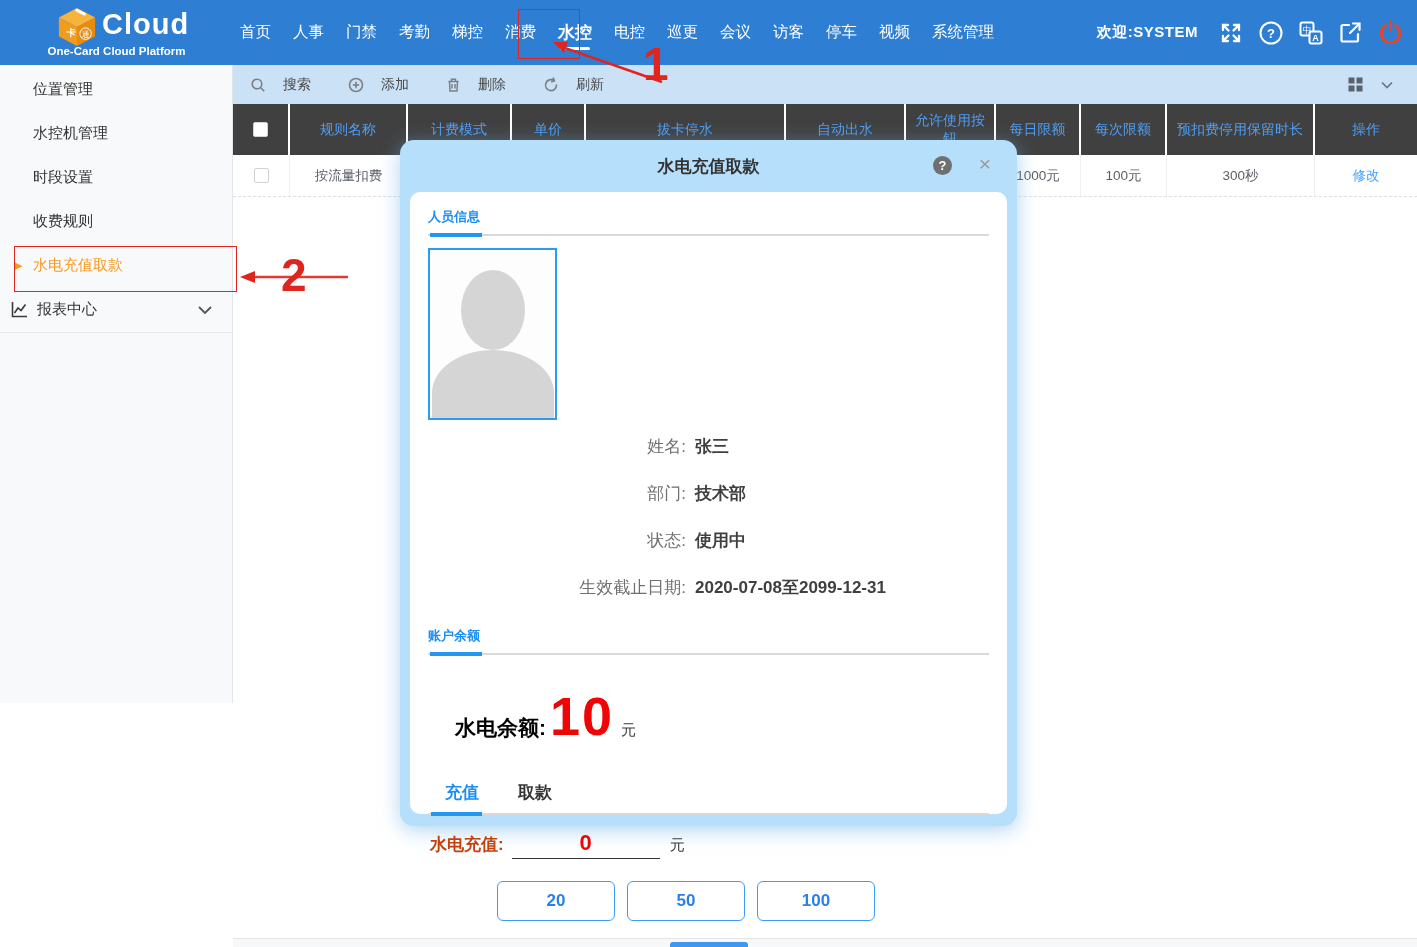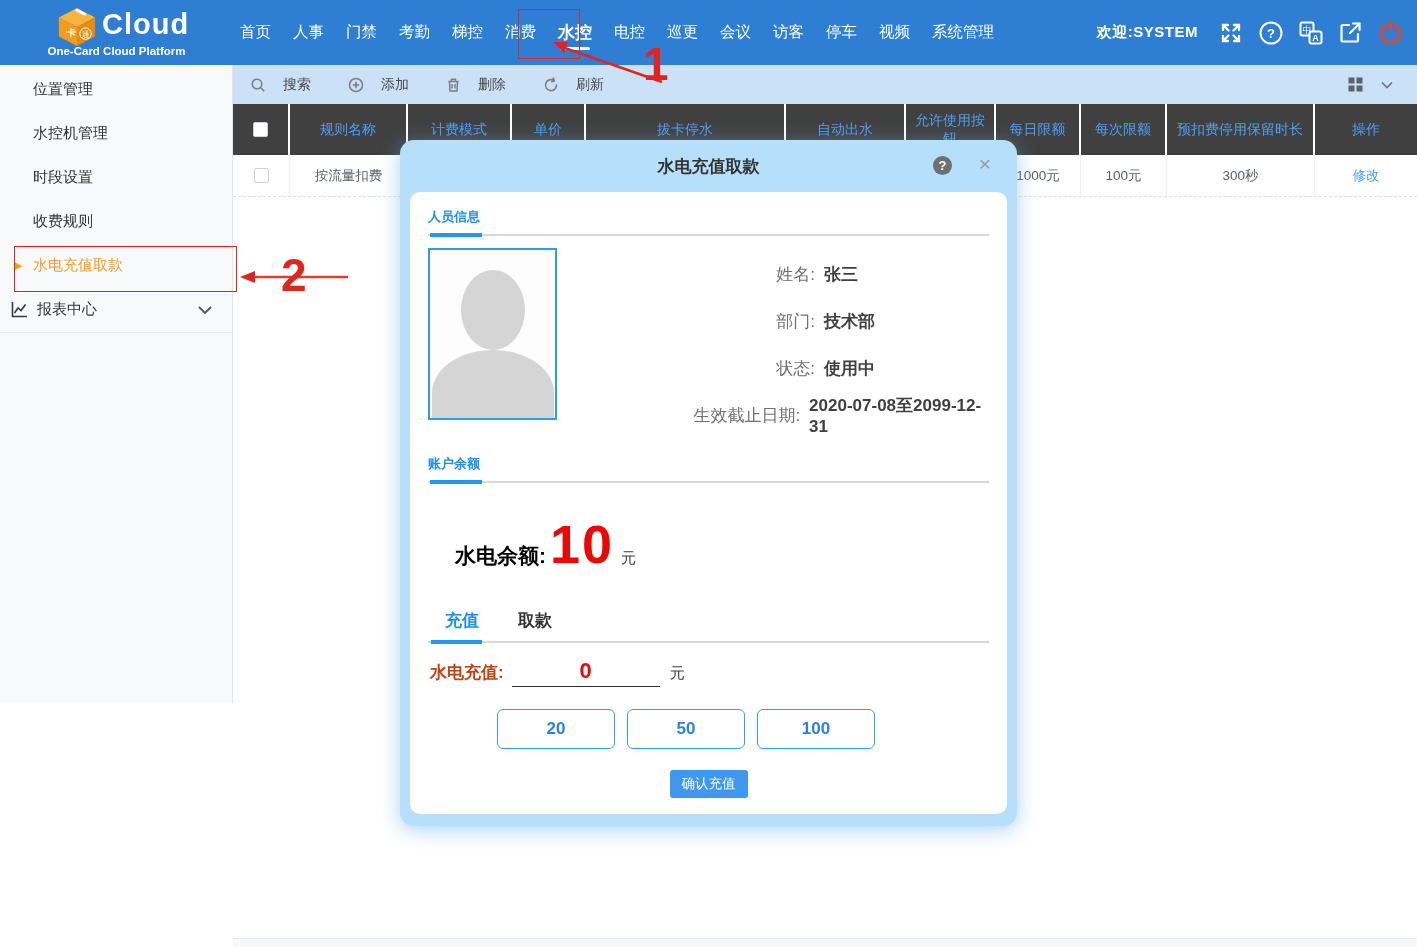--- a/index.html
+++ b/index.html
@@ -56,21 +56,21 @@
   .modal-header { height:52px; position:relative; display:flex; align-items:center; justify-content:center; }
   .modal-title { font-size:17px; font-weight:bold; color:#333; }
   .modal-help { position:absolute; right:55px; top:16px; width:19px; height:19px; border-radius:50%; background:#6f6f6f; color:#fff; font-size:13px; font-weight:bold; display:flex; align-items:center; justify-content:center; cursor:pointer; }
   .modal-close { position:absolute; right:16px; top:13px; font-size:21px; color:#9a9a9a; cursor:pointer; line-height:1; }
   .modal-body { background:#fff; border-radius:10px; height:622px; padding:16px 18px 0; position:relative; }
 
   .section-title { color:#1b8ef2; font-size:13px; font-weight:bold; }
   .section-line { margin-top:8px; height:2px; background:#d9d9d9; position:relative; }
   .section-line::before { content:""; position:absolute; left:2px; top:-1px; width:52px; height:4px; background:#2596f0; }
 
-  .person-row { display:flex; margin-top:12px; }
+  .person-row { display:flex; margin-top:12px;flex-direction:column; }
   .avatar { width:129px; height:172px; border:2px solid #2e9bf0; background:#fdfdfd; position:relative; overflow:hidden; flex:none; }
   .avatar::before { content:""; position:absolute; left:50%; transform:translateX(-50%); top:20px; width:64px; height:80px; border-radius:50%; background:#d5d5d5; }
   .avatar::after { content:""; position:absolute; left:50%; transform:translateX(-50%); bottom:-18px; width:122px; height:86px; border-radius:50% 50% 0 0; background:#d5d5d5; }
   .fields { flex:1; margin-top:3px; }
   .field { display:flex; align-items:center; height:47px; }
   .flabel { width:258px; text-align:right; color:#707070; font-size:17px; }
   .fvalue { margin-left:9px; color:#3f3f3f; font-size:17px; font-weight:bold; }
 
   .balance-section { margin-top:16px; }
   .balance-row { margin-top:30px; display:flex; align-items:baseline; padding-left:27px; }

